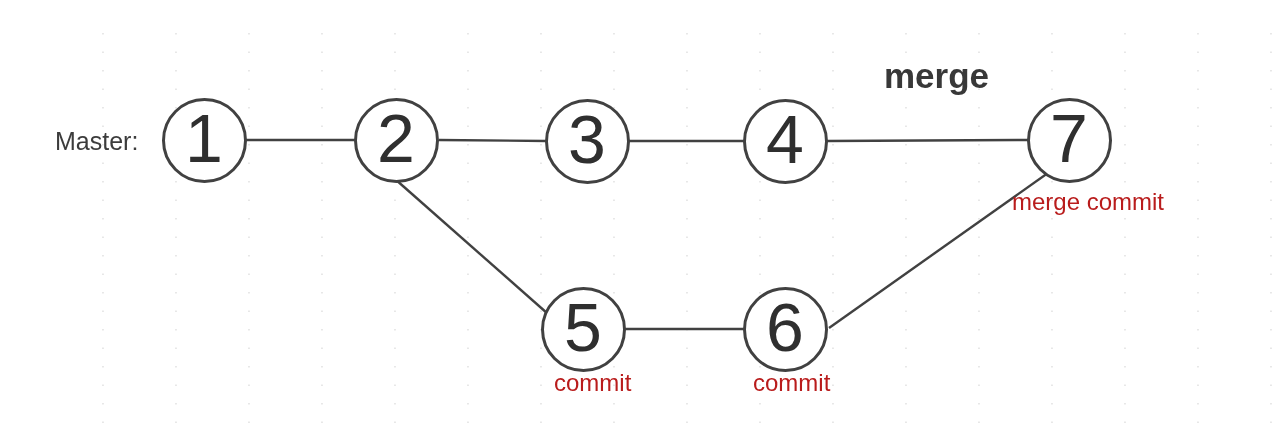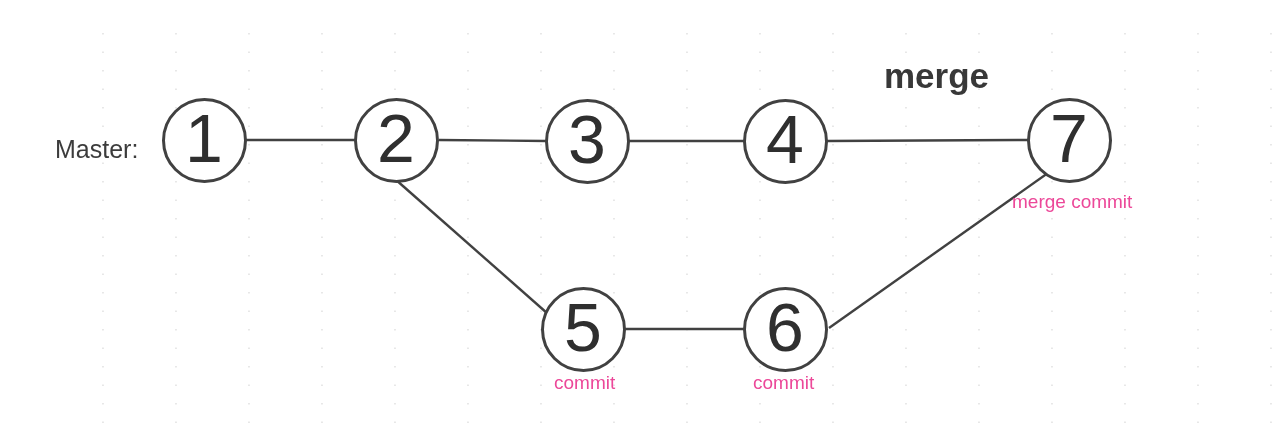--- a/index.html
+++ b/index.html
@@ -48,23 +48,23 @@
     line-height: 30px;
   }
   .merge-lbl {
     font-size: 35px;
     line-height: 38px;
     font-weight: 700;
     color: #383838;
     text-align: center;
   }
   .small-lbl {
-    font-size: 19px;
+    font-size: 24px;
     line-height: 23px;
-    color: #ec4899;
+    color: #b91c1c;
   }
 </style>
 </head>
 <body>
 
 <div class="stage">
 
   <svg class="layer" width="1280" height="430" viewBox="0 0 1280 430">
     <g id="grid" stroke="#dedede" stroke-width="1.4" stroke-dasharray="1.6 16.9">
         <line x1="103" y1="33" x2="103" y2="430"></line>
@@ -111,20 +111,20 @@
   <div class="node" style="left:540.5px; top:286.5px">
     <span class="num">5</span>
   </div>
   <div class="node" style="left:742.5px; top:286.5px">
     <span class="num">6</span>
   </div>
   <div class="node" style="left:1026.5px; top:97.5px">
     <span class="num">7</span>
   </div>
 
-  <div class="lbl branch-lbl" style="left:55px; top:134px">Master:</div>
+  <div class="lbl branch-lbl" style="left:55px; top:126px">Master:</div>
 
   <div class="lbl merge-lbl" style="left:884px; top:57px">merge</div>
   <div class="lbl small-lbl" style="left:1012px; top:190px">merge commit</div>
   <div class="lbl small-lbl" style="left:554px; top:371px">commit</div>
   <div class="lbl small-lbl" style="left:753px; top:371px">commit</div>
 
 </div>
 
 </body></html>

